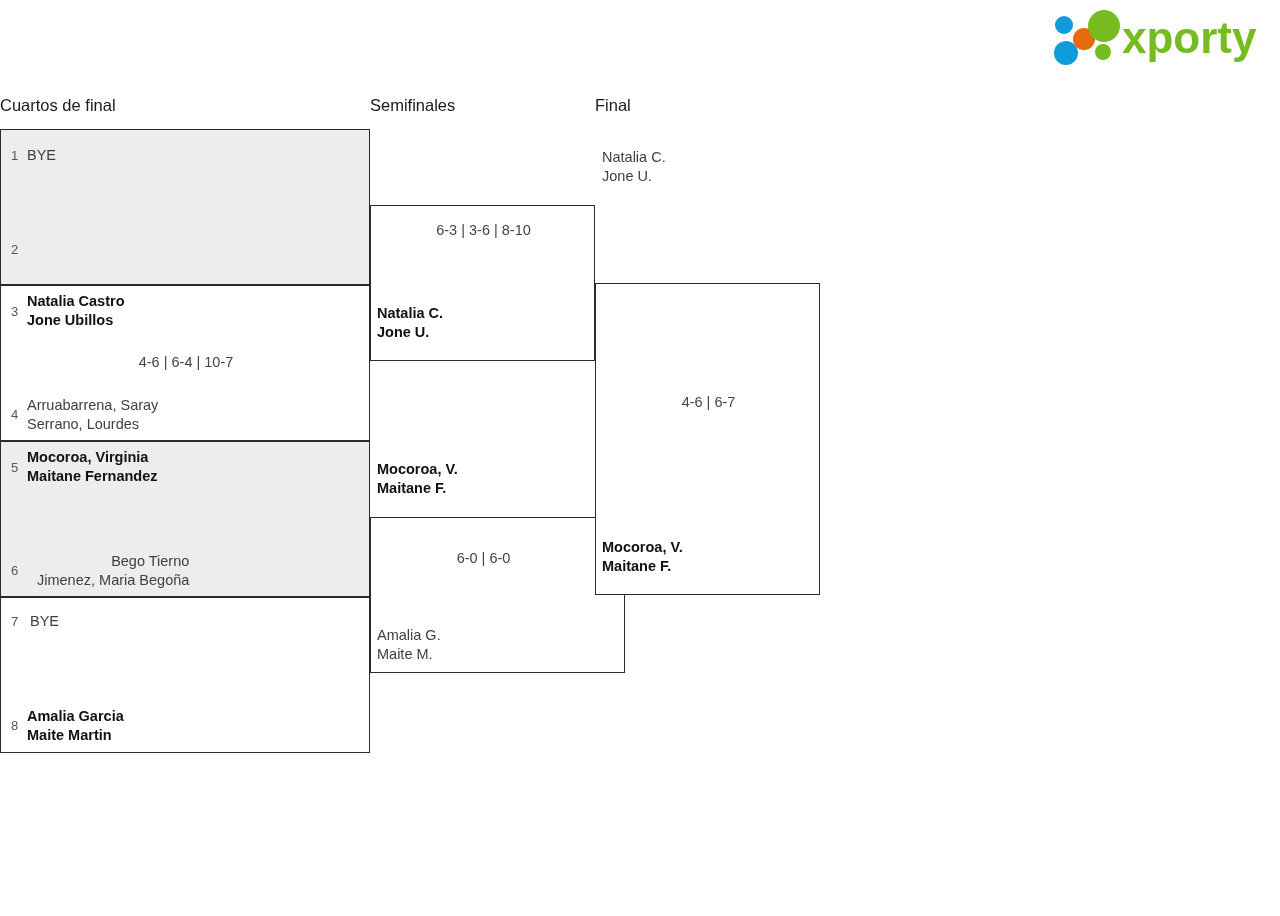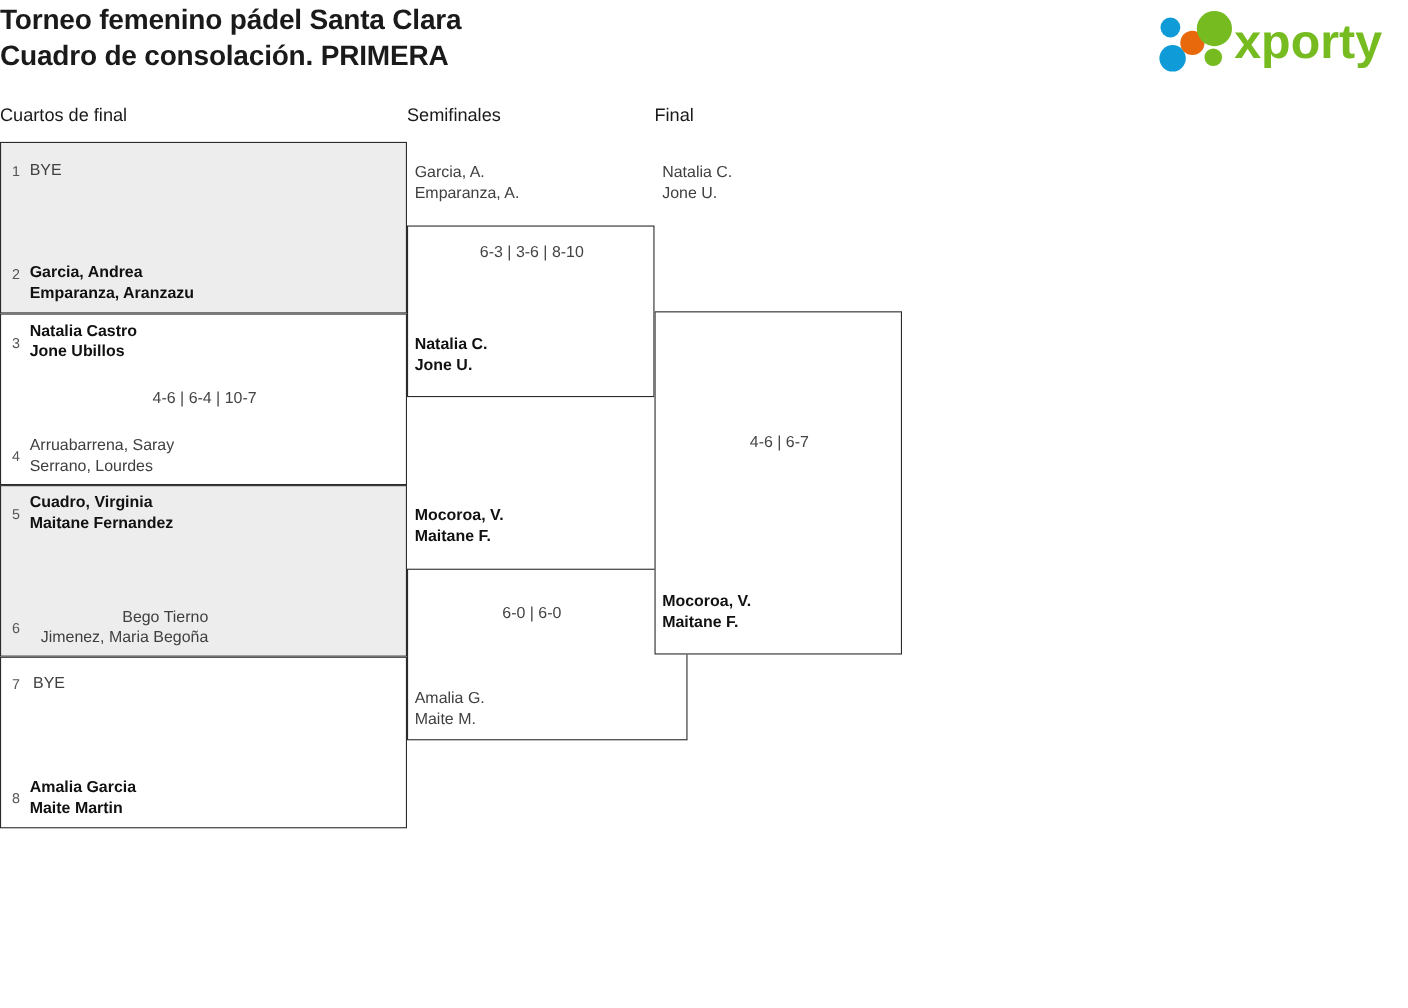--- a/index.html
+++ b/index.html
@@ -83,22 +83,20 @@
     color: #444444;
     text-align: center;
     font-weight: 400;
   }
 </style>
 </head>
 <body>
 
 <div id="header">
 
-  <div id="title">Torneo femenino pádel Santa Clara
-Cuadro de consolación. PRIMERA</div>
 
   <div id="logo">
     <svg width="230" height="62" viewBox="0 0 230 62" xmlns="http://www.w3.org/2000/svg">
 
       <circle cx="18" cy="19" r="9" fill="#0f9bd7"></circle>
       <circle cx="20" cy="47" r="12" fill="#0f9bd7"></circle>
       <circle cx="38" cy="33" r="11" fill="#e8690b"></circle>
       <circle cx="58" cy="20" r="16" fill="#76bc21"></circle>
       <circle cx="57" cy="46" r="8" fill="#76bc21"></circle>
 
@@ -110,55 +108,51 @@
 <div class="round-head" id="head-qf">Cuartos de final</div>
 <div class="round-head" id="head-sf">Semifinales</div>
 <div class="round-head" id="head-f">Final</div>
 
 <div id="bracket">
 
   <div class="match-box shaded" style="left:0px; top:129px; width:370px; height:156px;">
     <div class="seed" style="top:18px;">1</div>
     <div class="team" style="left:26px; top:16px;">BYE</div>
     <div class="seed" style="top:112px;">2</div>
-    <div class="team winner" style="left:26px; top:109px;">Garcia, Andrea
-Emparanza, Aranzazu</div>
     <div class="score" style="left:0; top:66px; width:370px;"></div>
   </div>
 
   <div class="match-box" style="left:0px; top:285px; width:370px; height:156px;">
     <div class="seed" style="top:18px;">3</div>
     <div class="team winner" style="left:26px; top:6px;">Natalia Castro
 Jone Ubillos</div>
     <div class="seed" style="top:121px;">4</div>
     <div class="team" style="left:26px; top:110px;">Arruabarrena, Saray
 Serrano, Lourdes</div>
     <div class="score" style="left:0; top:68px; width:370px;">4-6 | 6-4 | 10-7</div>
   </div>
 
   <div class="match-box shaded" style="left:0px; top:441px; width:370px; height:156px;">
     <div class="seed" style="top:18px;">5</div>
-    <div class="team winner" style="left:26px; top:6px;">Cuadro, Virginia
+    <div class="team winner" style="left:26px; top:6px;">Mocoroa, Virginia
 Maitane Fernandez</div>
     <div class="seed" style="top:121px;">6</div>
     <div class="team" style="left:36px; top:110px;text-align:right;">Bego Tierno
 Jimenez, Maria Begoña</div>
   </div>
 
   <div class="match-box" style="left:0px; top:597px; width:370px; height:156px;">
     <div class="seed" style="top:16px;">7</div>
     <div class="team" style="left:29px; top:14px;">BYE</div>
     <div class="seed" style="top:120px;">8</div>
     <div class="team winner" style="left:26px; top:109px;">Amalia Garcia
 Maite Martin</div>
     <div class="score" style="left:0; top:66px; width:370px;"></div>
   </div>
 
-  <div class="team" style="left:377px; top:148px; width:215px;">Garcia, A.
-Emparanza, A.</div>
 
   <div class="match-box" style="left:370px; top:205px; width:225px; height:156px;">
     <div class="score" style="left:0; top:16px; width:225px;">6-3 | 3-6 | 8-10</div>
     <div class="team winner" style="left:6px; top:98px;">Natalia C.
 Jone U.</div>
   </div>
 
   <div class="team winner" style="left:377px; top:460px; width:215px;">Mocoroa, V.
 Maitane F.</div>
 

